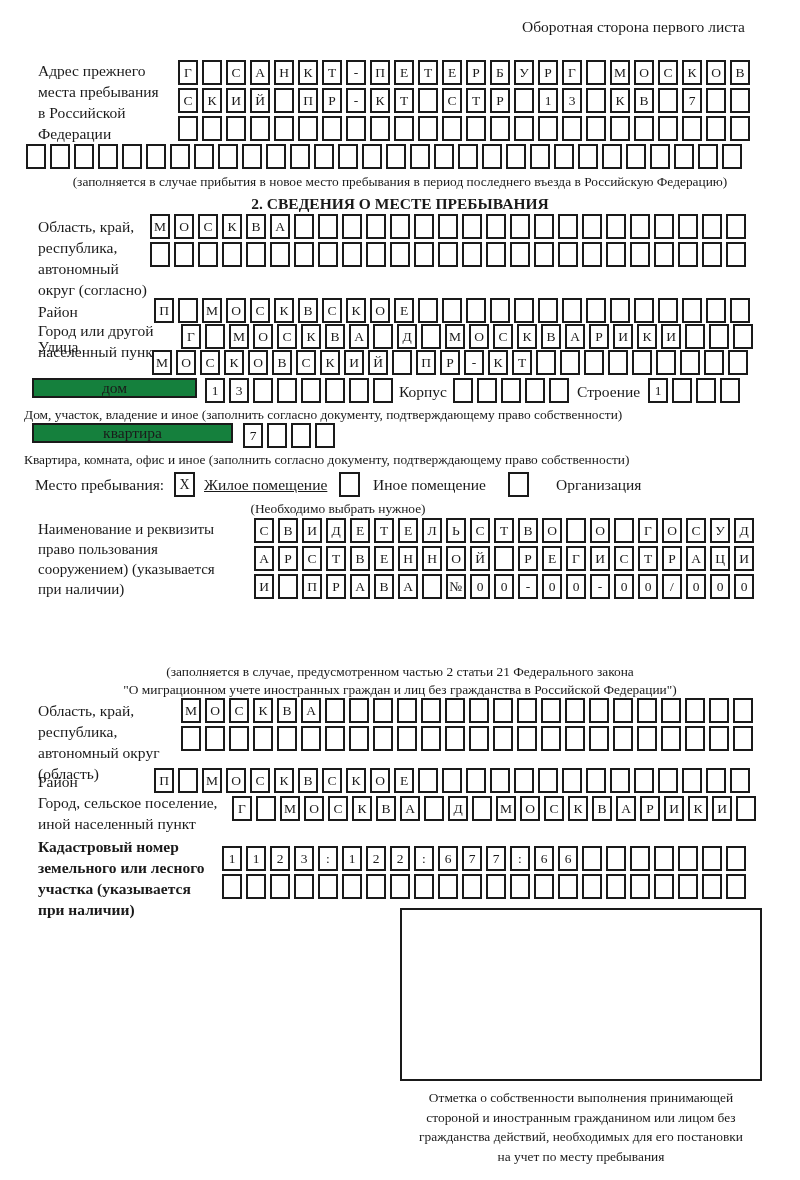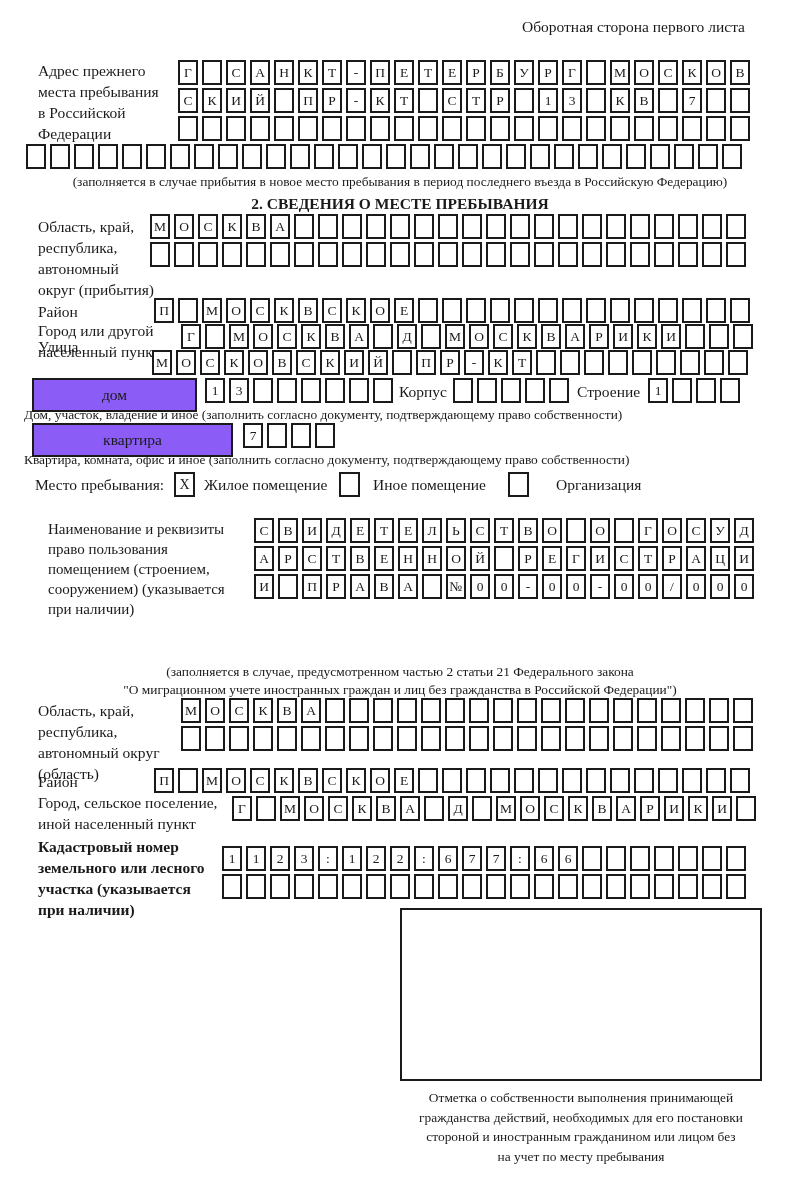--- a/index.html
+++ b/index.html
@@ -8,22 +8,22 @@
   .abs{position:absolute;}
   .lbl{font-size:15.5px;line-height:21px;}
   .lbl-tight{font-size:15px;line-height:20px;}
   .small{font-size:13.4px;line-height:18px;}
   .bold{font-weight:bold;}
   .center{left:0;width:800px;text-align:center;}
   .cellrow{position:absolute;display:flex;gap:4px;}
   .cell{flex:0 0 20px;box-sizing:border-box;width:20px;height:25px;border:2px solid #1a1a1a;
         display:flex;align-items:center;justify-content:center;font-size:13.5px;line-height:1;
         background:#fff;}
-  .box{position:absolute;box-sizing:border-box;border:2px solid #1a1a1a;height:34px;
-       display:flex;align-items:center;justify-content:center;font-size:15.5px;background:#8b5cf6;}
+  .box{position:absolute;box-sizing:border-box;border:2px solid #1a1a1a;height:20px;
+       display:flex;align-items:center;justify-content:center;font-size:15.5px;background:#15803d;}
   .checkbox{position:absolute;box-sizing:border-box;width:21px;height:25px;border:2px solid #1a1a1a;
         display:flex;align-items:center;justify-content:center;font-size:14px;background:#fff;}
   .stampbox{position:absolute;box-sizing:border-box;border:2px solid #1a1a1a;background:#fff;}
 </style>
 </head>
 <body>
 
 <div class="page">
 
   <div class="abs lbl" style="top:16px;left:0;width:745px;text-align:right;">Оборотная сторона первого листа</div>
@@ -145,21 +145,21 @@
       <span class="cell"></span>
     </div>
   <div class="abs small center" style="top:173px;">(заполняется в случае прибытия в новое место пребывания в период последнего въезда в Российскую Федерацию)</div>
 
   <div class="abs lbl bold center" style="top:193px;">2. СВЕДЕНИЯ О МЕСТЕ ПРЕБЫВАНИЯ</div>
 
   <div class="abs lbl" style="top:216px;left:38px;width:140px;">
     <div>Область, край,</div>
     <div>республика,</div>
     <div>автономный</div>
-    <div>округ (прибытия)</div>
+    <div>округ (согласно)</div>
   </div>
   <div class="cellrow" style="left:150px;top:214px;">
       <span class="cell">М</span>
       <span class="cell">О</span>
       <span class="cell">С</span>
       <span class="cell">К</span>
       <span class="cell">В</span>
       <span class="cell">А</span>
       <span class="cell"></span>
       <span class="cell"></span>
@@ -330,30 +330,30 @@
   <div class="cellrow" style="left:243px;top:423px;">
       <span class="cell">7</span>
       <span class="cell"></span>
       <span class="cell"></span>
       <span class="cell"></span>
     </div>
   <div class="abs small" style="top:451px;left:24px;">Квартира, комната, офис и иное (заполнить согласно документу, подтверждающему право собственности)</div>
 
   <div class="abs lbl" style="top:474px;left:35px;">Место пребывания:</div>
   <div class="checkbox" style="left:174px;top:472px;">X</div>
-  <div class="abs lbl" style="top:474px;left:204px;">Жилое помещение</div>
+  <div class="abs lbl" style="top:474px;left:204px;text-decoration:underline;">Жилое помещение</div>
   <div class="checkbox" style="left:339px;top:472px;"></div>
   <div class="abs lbl" style="top:474px;left:373px;">Иное помещение</div>
   <div class="checkbox" style="left:508px;top:472px;"></div>
   <div class="abs lbl" style="top:474px;left:556px;">Организация</div>
-
-  <div class="abs lbl-tight" style="top:519px;left:48px;width:215px;">
+  <div class="abs small" style="top:500px;left:138px;width:400px;text-align:center;">(Необходимо выбрать нужное)</div>
+
+  <div class="abs lbl-tight" style="top:519px;left:38px;width:215px;">
     <div>Наименование и реквизиты</div>
     <div>право пользования</div>
-    <div>помещением (строением,</div>
     <div>сооружением) (указывается</div>
     <div>при наличии)</div>
   </div>
   <div class="cellrow" style="left:254px;top:518px;">
       <span class="cell">С</span>
       <span class="cell">В</span>
       <span class="cell">И</span>
       <span class="cell">Д</span>
       <span class="cell">Е</span>
       <span class="cell">Т</span>
@@ -591,18 +591,18 @@
       <span class="cell"></span>
       <span class="cell"></span>
       <span class="cell"></span>
       <span class="cell"></span>
       <span class="cell"></span>
     </div>
 
   <div class="stampbox" style="left:400px;top:908px;width:362px;height:173px;"></div>
   <div class="abs small" style="top:1088px;left:388px;width:386px;text-align:center;line-height:19.5px;">
     <div>Отметка о собственности выполнения принимающей</div>
+    <div>стороной и иностранным гражданином или лицом без</div>
     <div>гражданства действий, необходимых для его постановки</div>
-    <div>стороной и иностранным гражданином или лицом без</div>
     <div>на учет по месту пребывания</div>
   </div>
 
 </div>
 
 </body></html>

